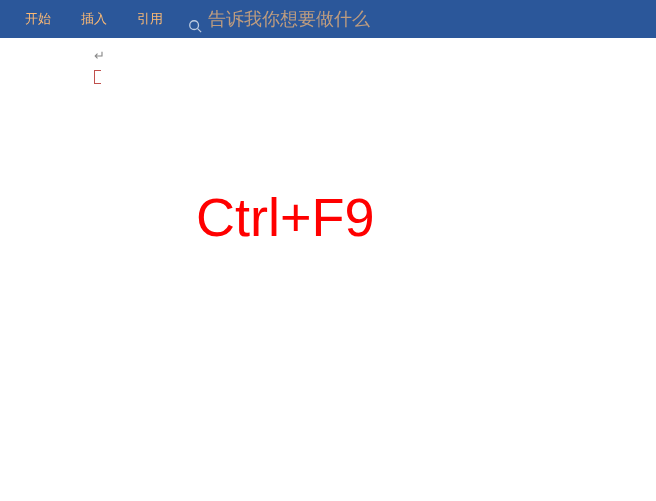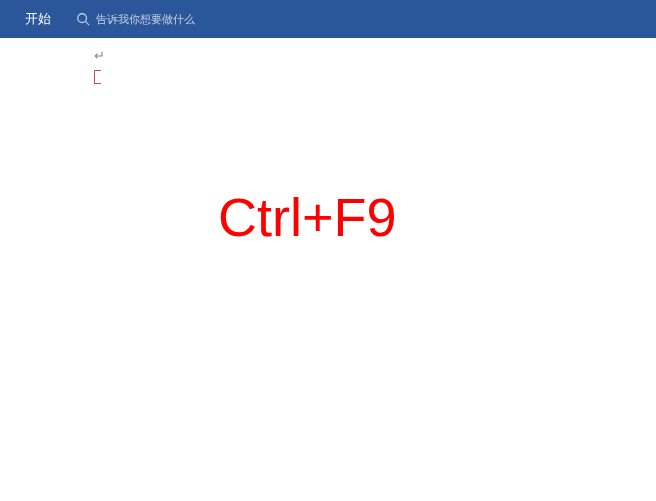--- a/index.html
+++ b/index.html
@@ -13,34 +13,34 @@
       height: 501px;
       overflow: hidden;
       background: #fff;
     }
     .ribbon {
       background: #2B579A;
       height: 38px;
       display: flex;
       align-items: center;
       padding-left: 10px;
-      color: #ffffff;
+      color: #fdba74;
     }
     .tab {
       padding: 0 15px;
       font-size: 13px;
       line-height: 38px;
       cursor: pointer;
     }
     .tell-me {
       display: flex;
-      align-items: flex-start;
+      align-items: flex-end;
       margin-left: 10px;
       opacity: 0.7;
-      font-size: 11px;
+      font-size: 18px;
     }
     .search-icon {
       width: 14px;
       height: 14px;
       margin-right: 6px;
     }
     .search-icon svg {
       width: 100%;
       height: 100%;
     }
@@ -89,33 +89,35 @@
     .cursor-top {
       position: absolute;
       height: 1px;
       width: 7px;
       background: #c0504d;
       left: 0;
       top: 0;
     }
     .overlay-text {
       position: absolute;
-      left: 218px;
+      left: 196px;
       top: 148px;
       color: #FF0000;
       font-size: 54px;
       font-family: "Segoe UI", "Microsoft YaHei", sans-serif;
       font-weight: 400;
     }
   </style>
 </head>
 <body>
 
 <div class="ribbon">
   <div class="tab">开始</div>
+  <div class="tab">插入</div>
+  <div class="tab">引用</div>
   <div class="tell-me">
     <span class="search-icon">
       <svg viewBox="0 0 16 16" fill="none" stroke="#fff" stroke-width="1.5">
         <circle cx="7" cy="7" r="5"></circle>
         <line x1="11" y1="11" x2="15" y2="15"></line>
       </svg>
     </span>
     <span>告诉我你想要做什么</span>
   </div>
 </div>

